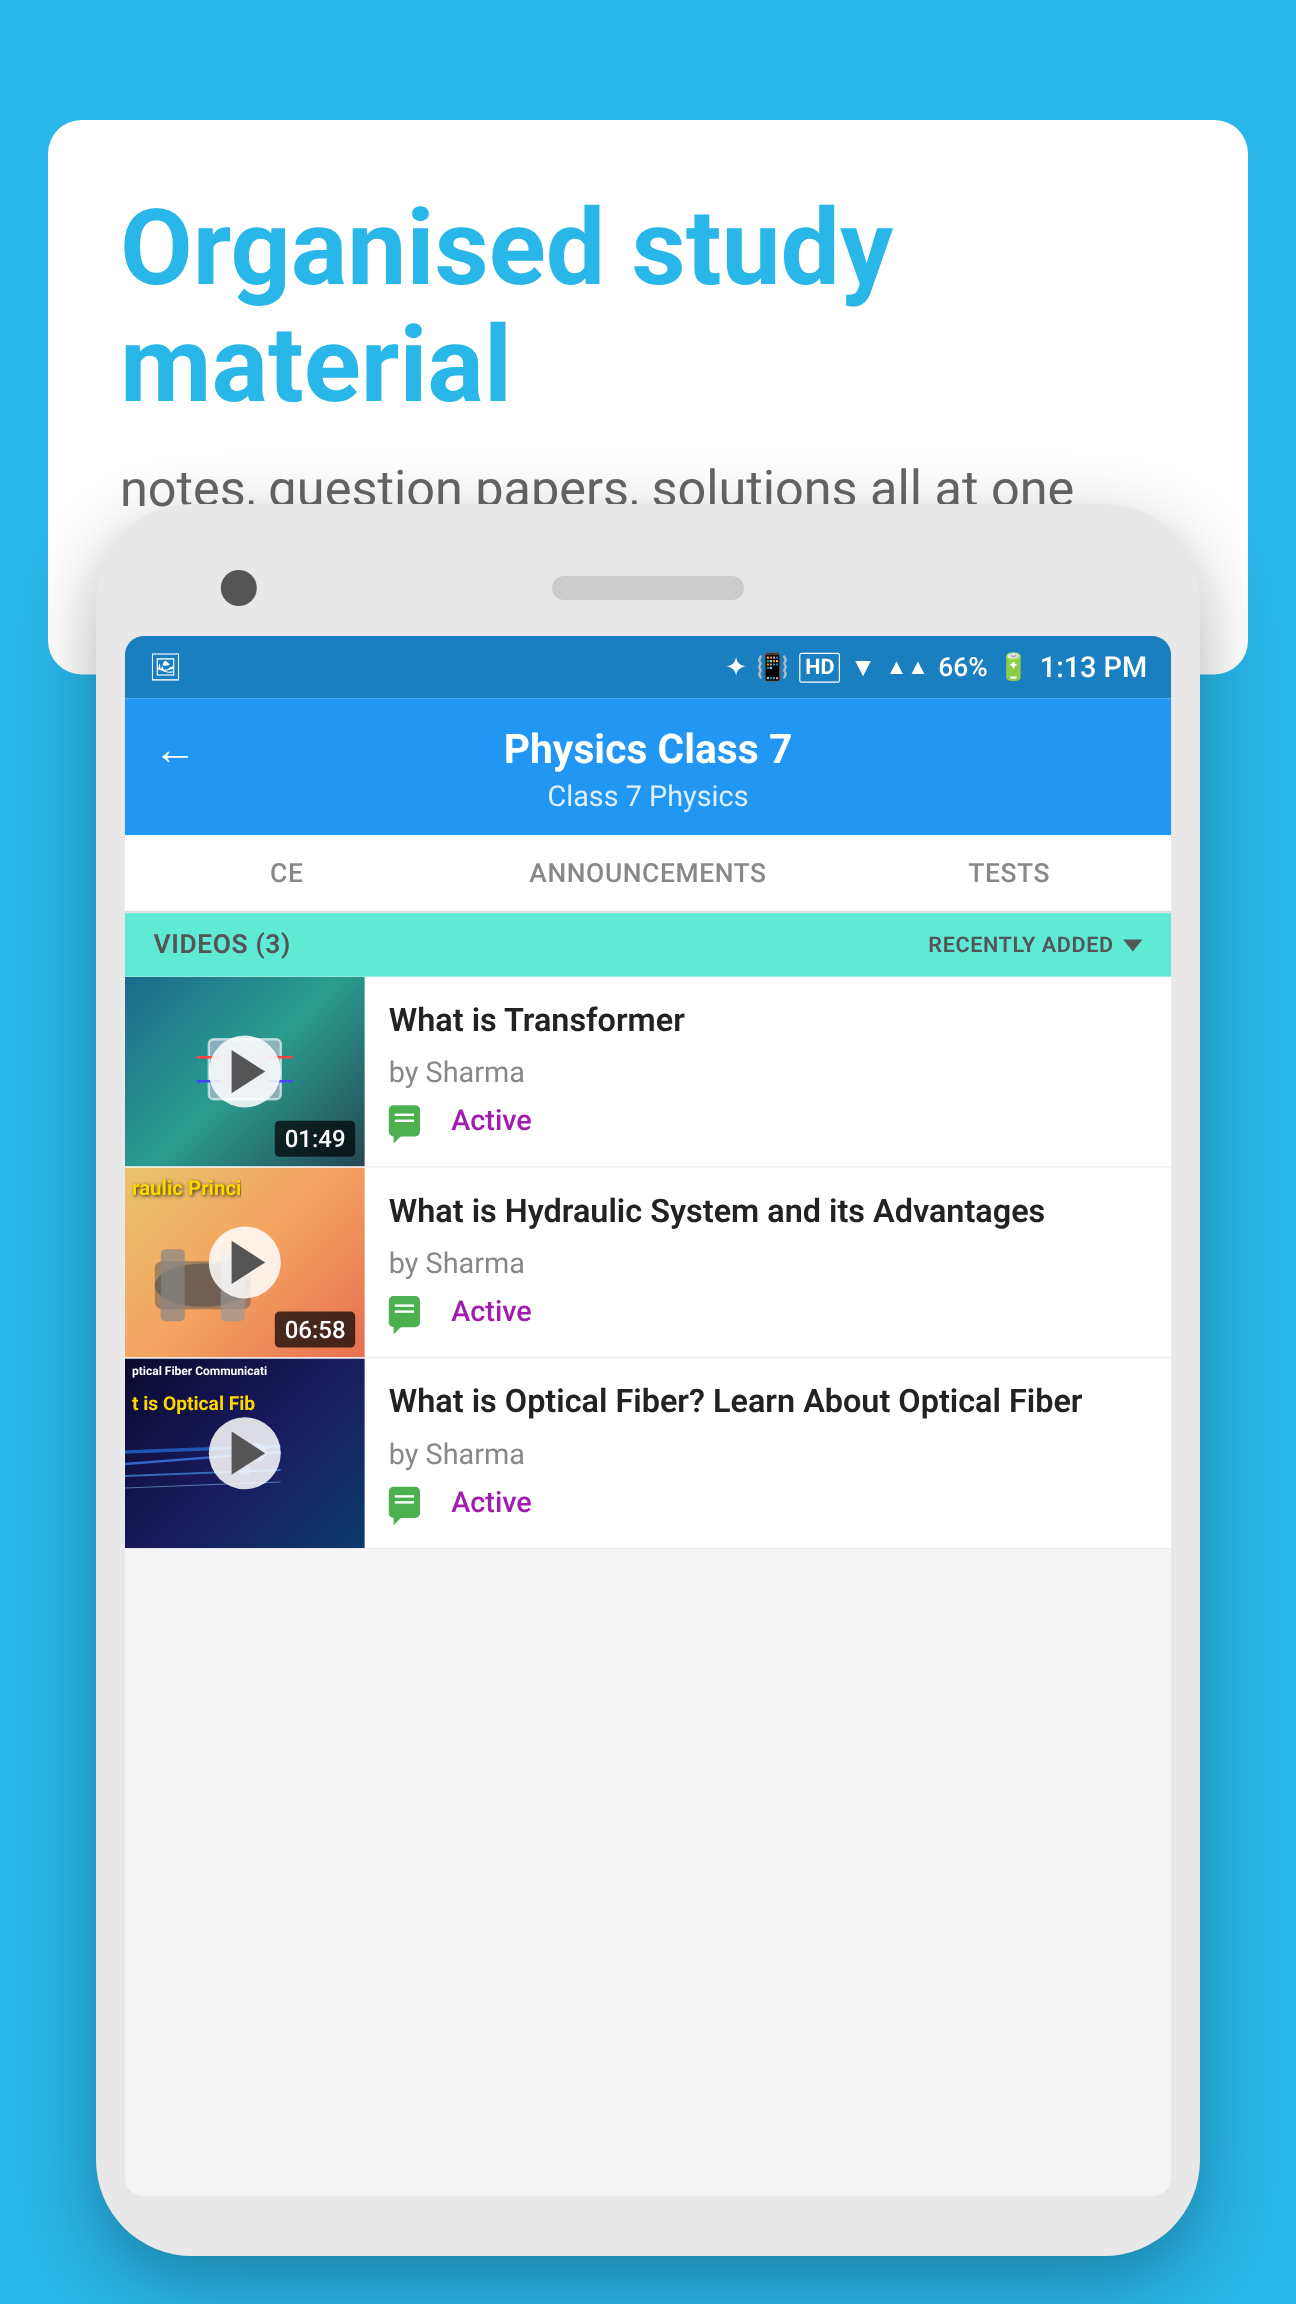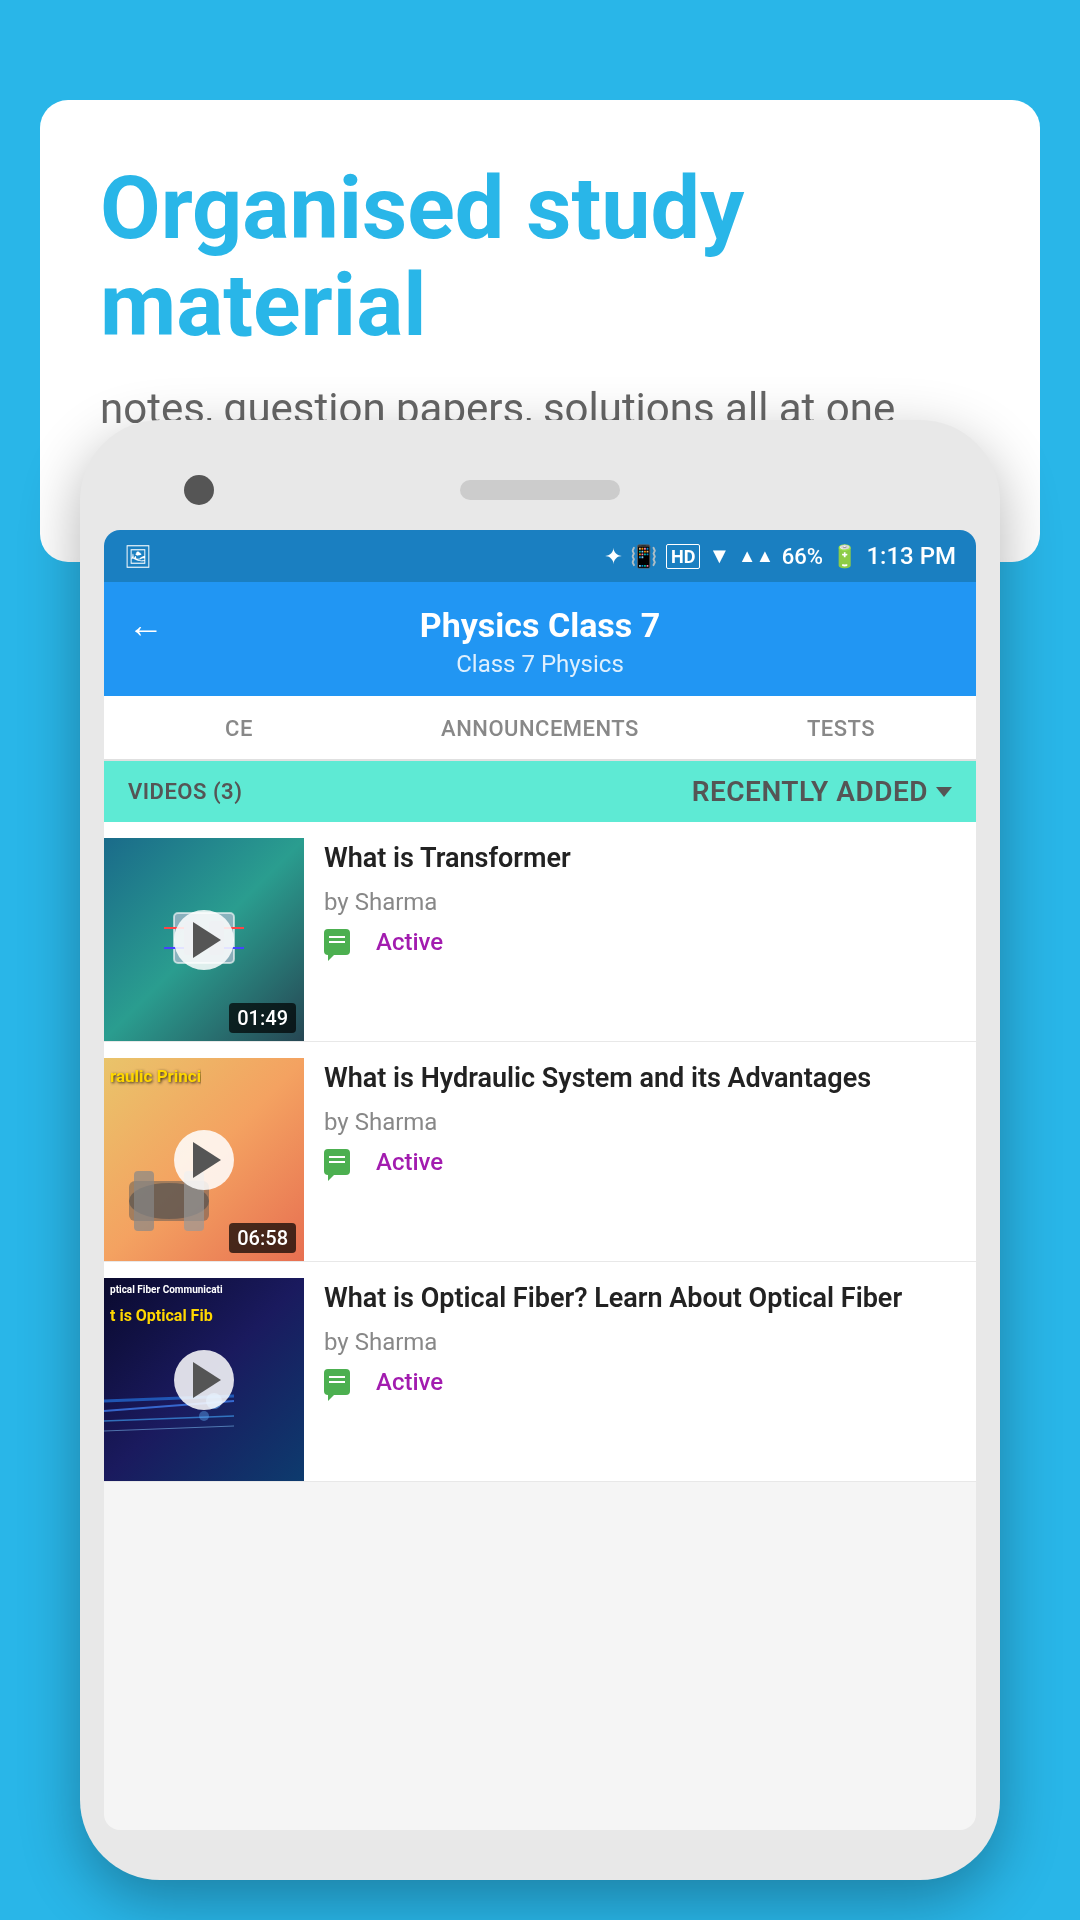--- a/index.html
+++ b/index.html
@@ -192,21 +192,21 @@
     .videos-count {
       font-size: 22px;
       font-weight: 600;
       color: #555;
       letter-spacing: 0.5px;
     }
     .sort-btn {
       display: flex;
       align-items: center;
       gap: 8px;
-      font-size: 28px;
+      font-size: 18px;
       font-weight: 600;
       color: #555;
       cursor: pointer;
       letter-spacing: 0.5px;
     }
     .chevron-down {
       width: 0;
       height: 0;
       border-left: 8px solid transparent;
       border-right: 8px solid transparent;
@@ -220,24 +220,23 @@
       background: white;
     }
     .video-item {
       display: flex;
       border-bottom: 1px solid #e8e8e8;
       background: white;
     }
     .video-thumb {
       width: 200px;
       min-width: 200px;
-      height: 203px;
+      height: 158px;
       position: relative;
       overflow: hidden;
-      margin-top: 16px;
     }
     .thumb-bg-transformer {
       width: 100%;
       height: 100%;
       background: linear-gradient(135deg, #1a6b8a 0%, #2a9d8f 50%, #264653 100%);
       display: flex;
       align-items: center;
       justify-content: center;
     }
     .thumb-bg-hydraulic {

